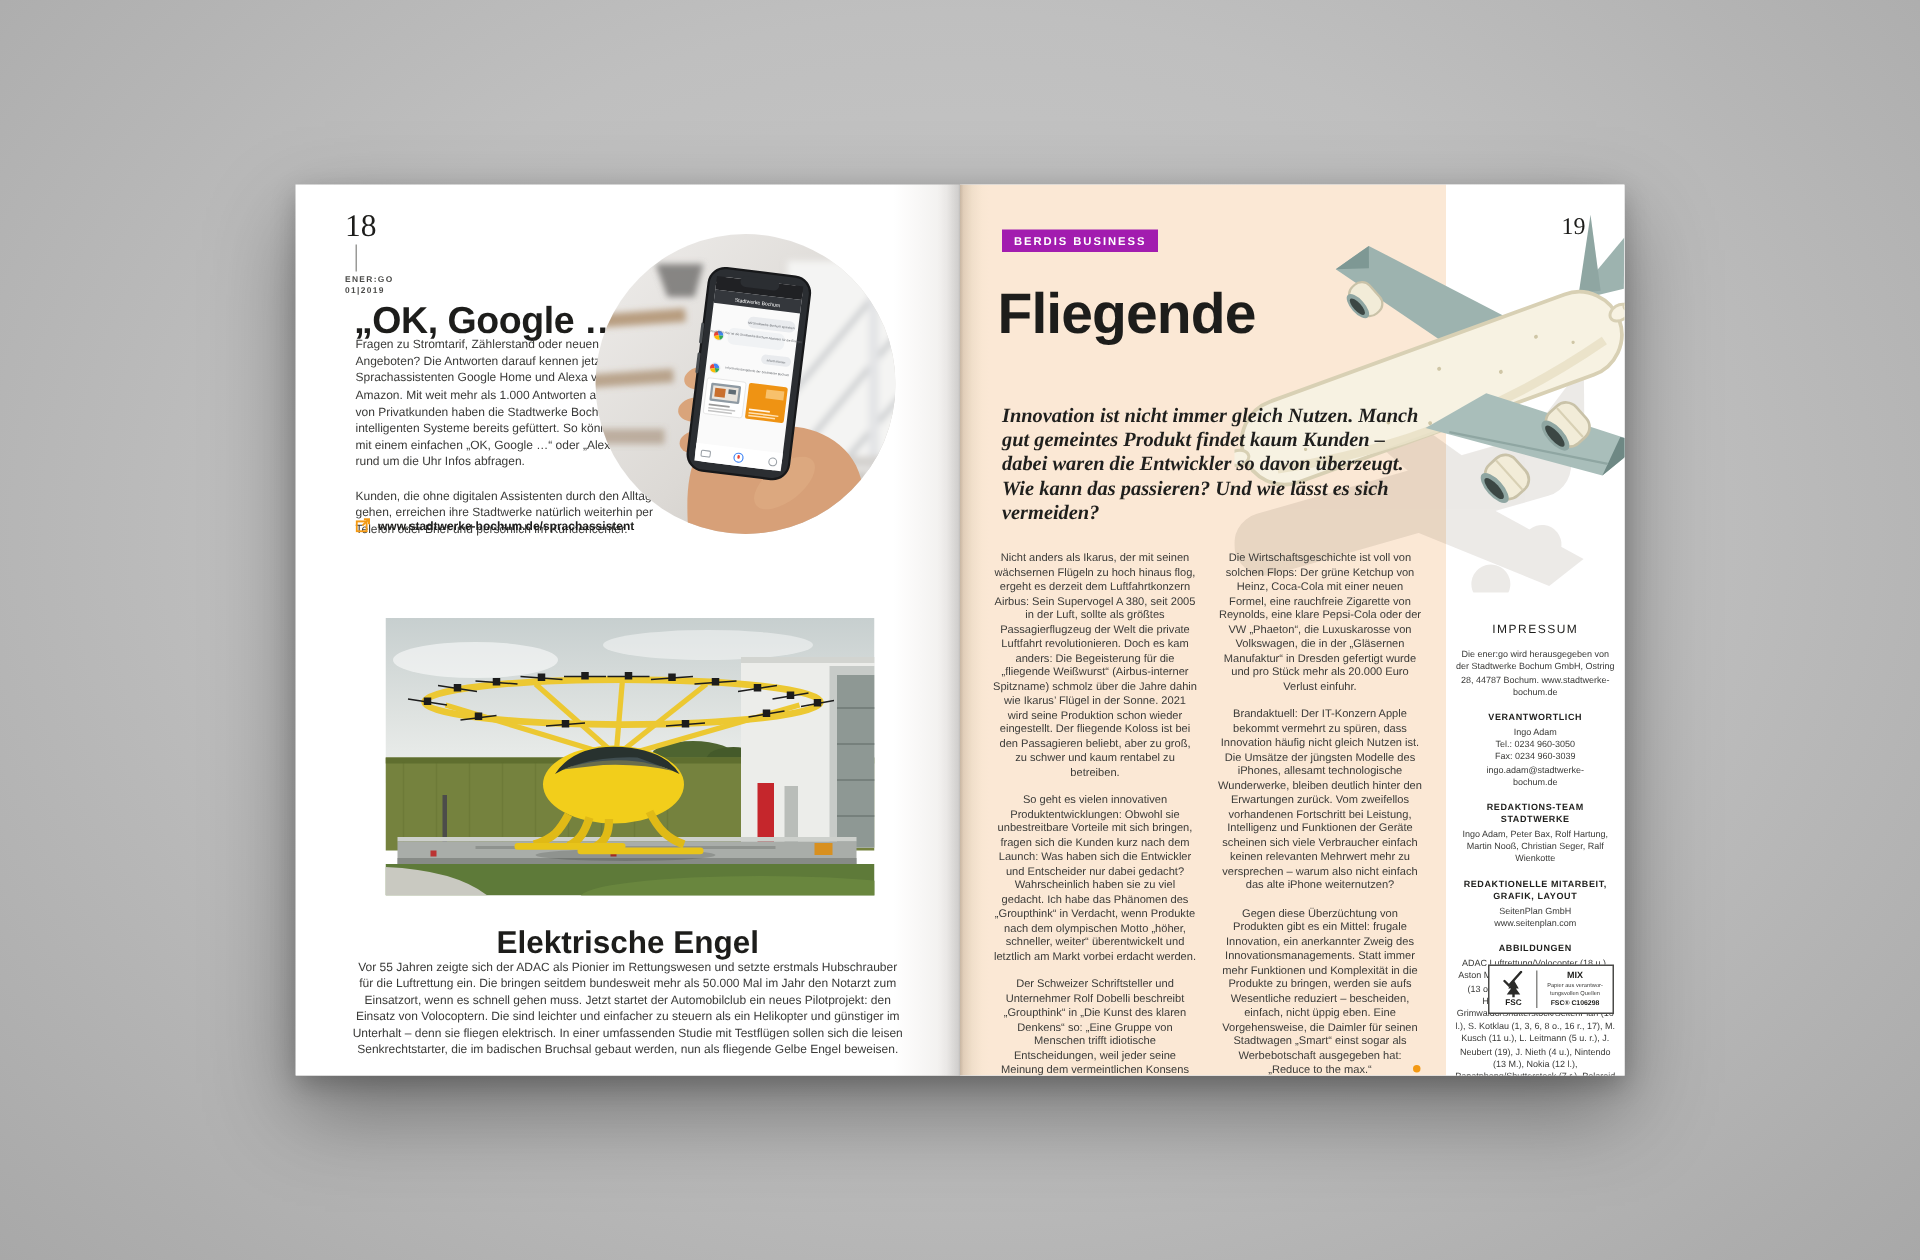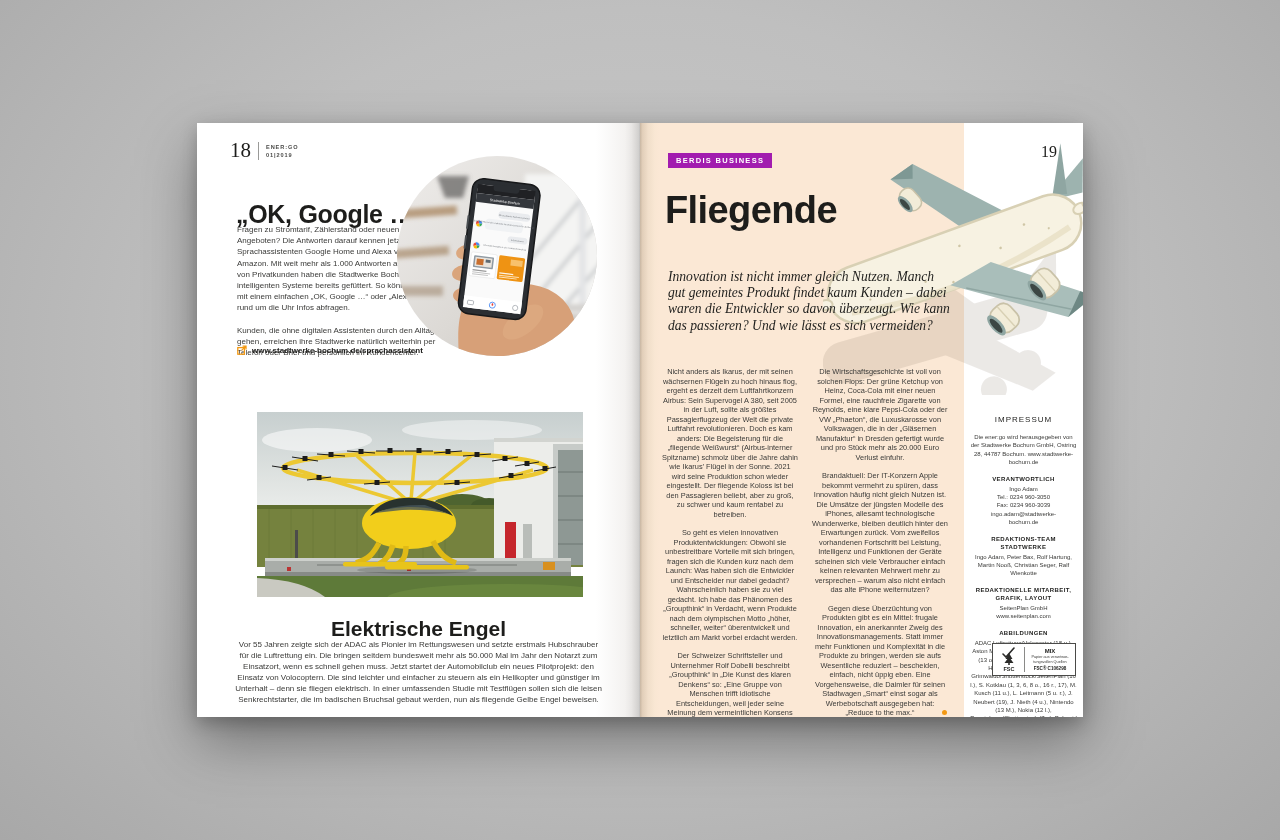--- a/index.html
+++ b/index.html
@@ -9,21 +9,21 @@
   .spread{position:absolute;left:197px;top:123px;width:886px;height:594px;
     box-shadow:0 24px 55px rgba(0,0,0,.38),0 6px 16px rgba(0,0,0,.22);}
   .page{position:absolute;top:0;height:594px;overflow:hidden;}
   .page-left{left:0;width:443px;background:linear-gradient(to right,#ffffff 0%,#ffffff 90%,#f1efed 98%,#dedcda 100%);}
   .page-right{left:443px;width:443px;background:#ffffff;}
   .peach-band{position:absolute;left:0;top:0;width:324px;height:594px;
     background:linear-gradient(to right,#e9d4bd 0%,#f7e5d0 2.5%,#fbe8d5 6%,#fbe8d5 100%);}
   .white-band{position:absolute;left:324px;top:0;width:119px;height:594px;background:#fff;}
 
   
-  .pg-head{position:absolute;left:33px;top:16px;display:flex;align-items:center;}
+  .pg-head{position:absolute;left:33px;top:16px;display:flex;align-items:flex-start;flex-direction:column;}
   .pg-num{font-family:"Liberation Serif",serif;font-size:21px;color:#1d1d1b;line-height:22px;}
   .pg-num-r{position:absolute;right:26px;top:20px;font-family:"Liberation Serif",serif;font-size:16px;color:#1d1d1b;}
   .head-div{width:1px;height:18px;background:#9a9a98;margin:2px 7px 0 7px;}
   .issue-stack{font-size:5.6px;font-weight:bold;letter-spacing:.9px;color:#4a4a48;line-height:7.4px;padding-top:3px;}
 
   
   .okg-head{position:absolute;left:39px;top:60px;font-size:25px;font-weight:bold;color:#1d1d1b;letter-spacing:-.3px;}
   .okg-body{position:absolute;left:40px;top:101px;width:202px;font-size:8px;line-height:11.2px;color:#3a3a38;}
   .okg-body p{margin:0 0 11px 0;}
   .okg-link{position:absolute;left:40px;top:222px;display:flex;align-items:center;gap:5px;cursor:pointer;}
@@ -34,21 +34,21 @@
   .volo-photo{position:absolute;left:60px;top:289px;width:326px;height:185px;}
 
   .engel-head{position:absolute;left:0;top:477px;width:443px;text-align:center;font-size:21px;font-weight:bold;color:#1d1d1b;}
   .engel-body{position:absolute;left:38px;top:508px;width:367px;text-align:center;font-size:8px;line-height:11px;color:#3a3a38;}
 
   
   .kicker{position:absolute;left:28px;top:30px;background:#a21caf;color:#fff;font-size:7.5px;font-weight:bold;
     letter-spacing:1.3px;padding:3px 8px 3px 8px;}
   .rp-head{position:absolute;left:25px;top:43px;font-size:38px;line-height:39px;font-weight:bold;color:#1d1d1b;letter-spacing:-.6px;}
   .rp-intro{position:absolute;left:28px;top:132px;width:282px;font-family:"Liberation Serif",serif;
-    font-style:italic;font-weight:normal;font-size:13.6px;line-height:16.4px;color:#1f1f1d;}
+    font-style:italic;font-weight:bold;font-size:13.6px;line-height:16.4px;color:#1f1f1d;}
   .cols{position:absolute;left:22px;top:244px;width:298px;display:flex;gap:14px;text-align:center;}
   .col{width:136px;font-size:7.4px;line-height:9.5px;color:#3a3a38;}
   .col p{margin:0 0 9px 0;}
   .p-rel{position:relative;}
   .enddot{position:absolute;right:1px;bottom:3px;width:5px;height:5px;border-radius:50%;background:#F39913;}
   .author{margin-top:12px;font-family:"Liberation Serif",serif;font-style:italic;font-weight:bold;
     font-size:8px;line-height:10.5px;color:#1d1d1b;white-space:pre-line;}
 
   .sausage-ill{position:absolute;left:183px;top:10px;width:268px;height:262px;pointer-events:none;}
 

